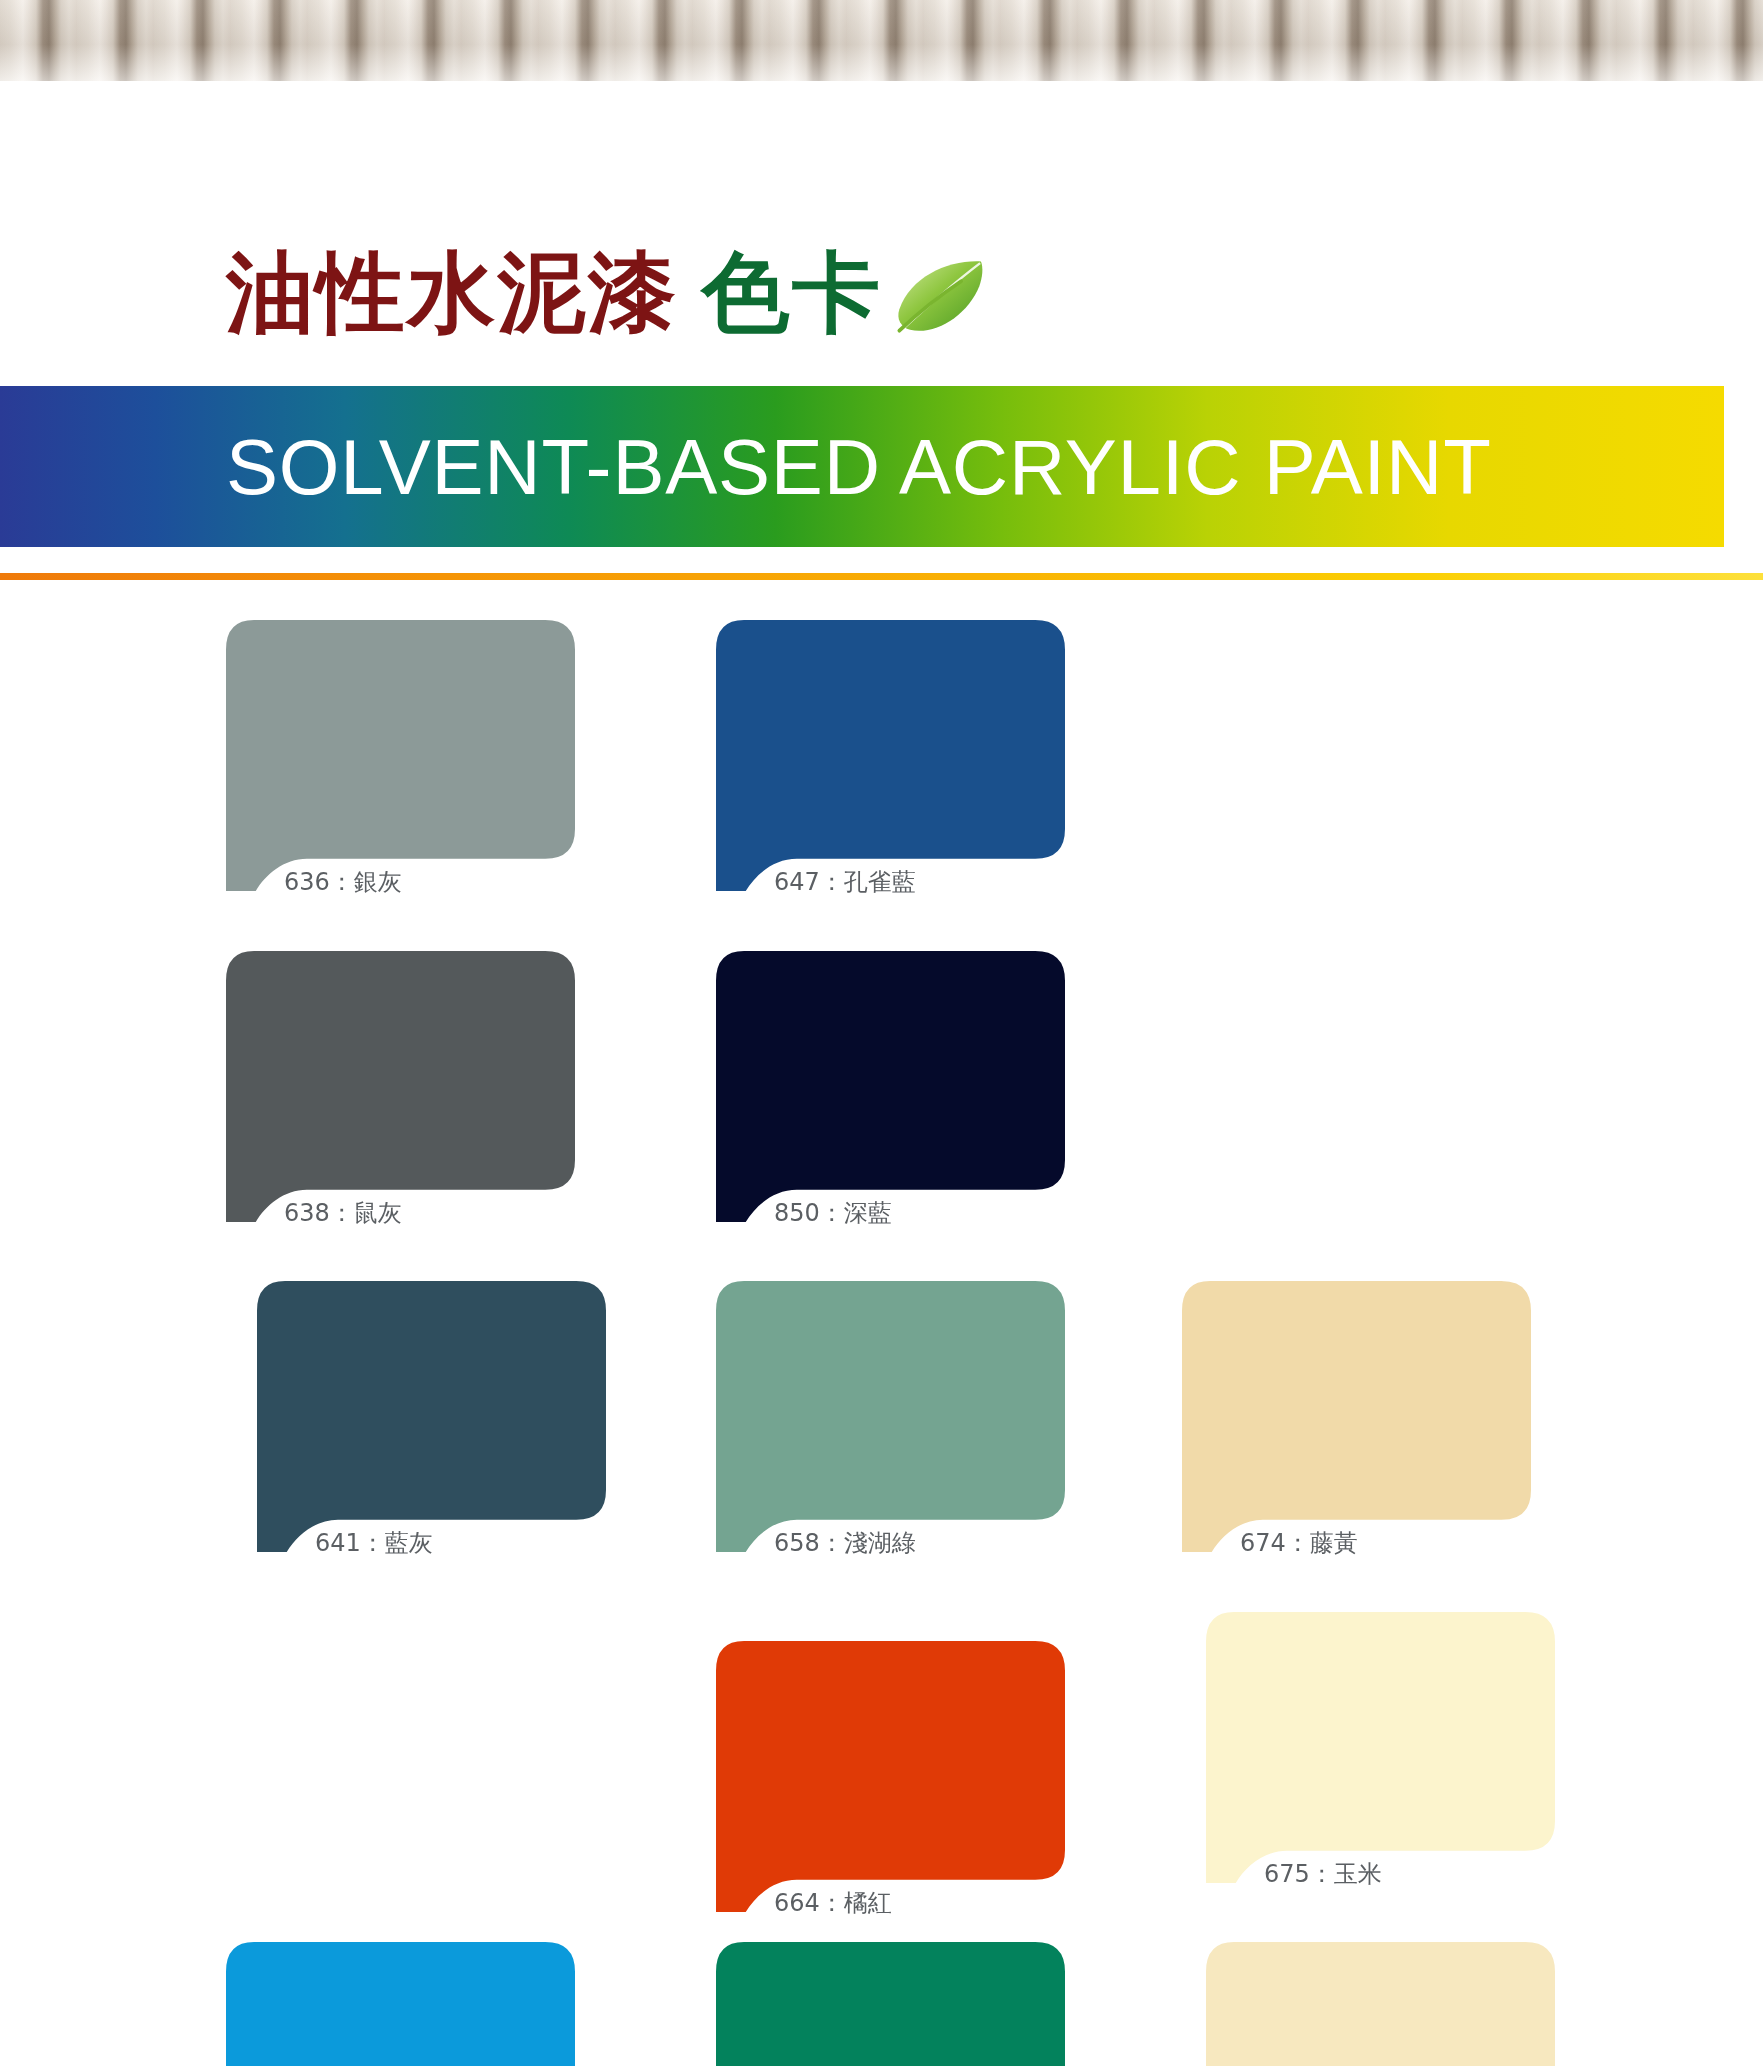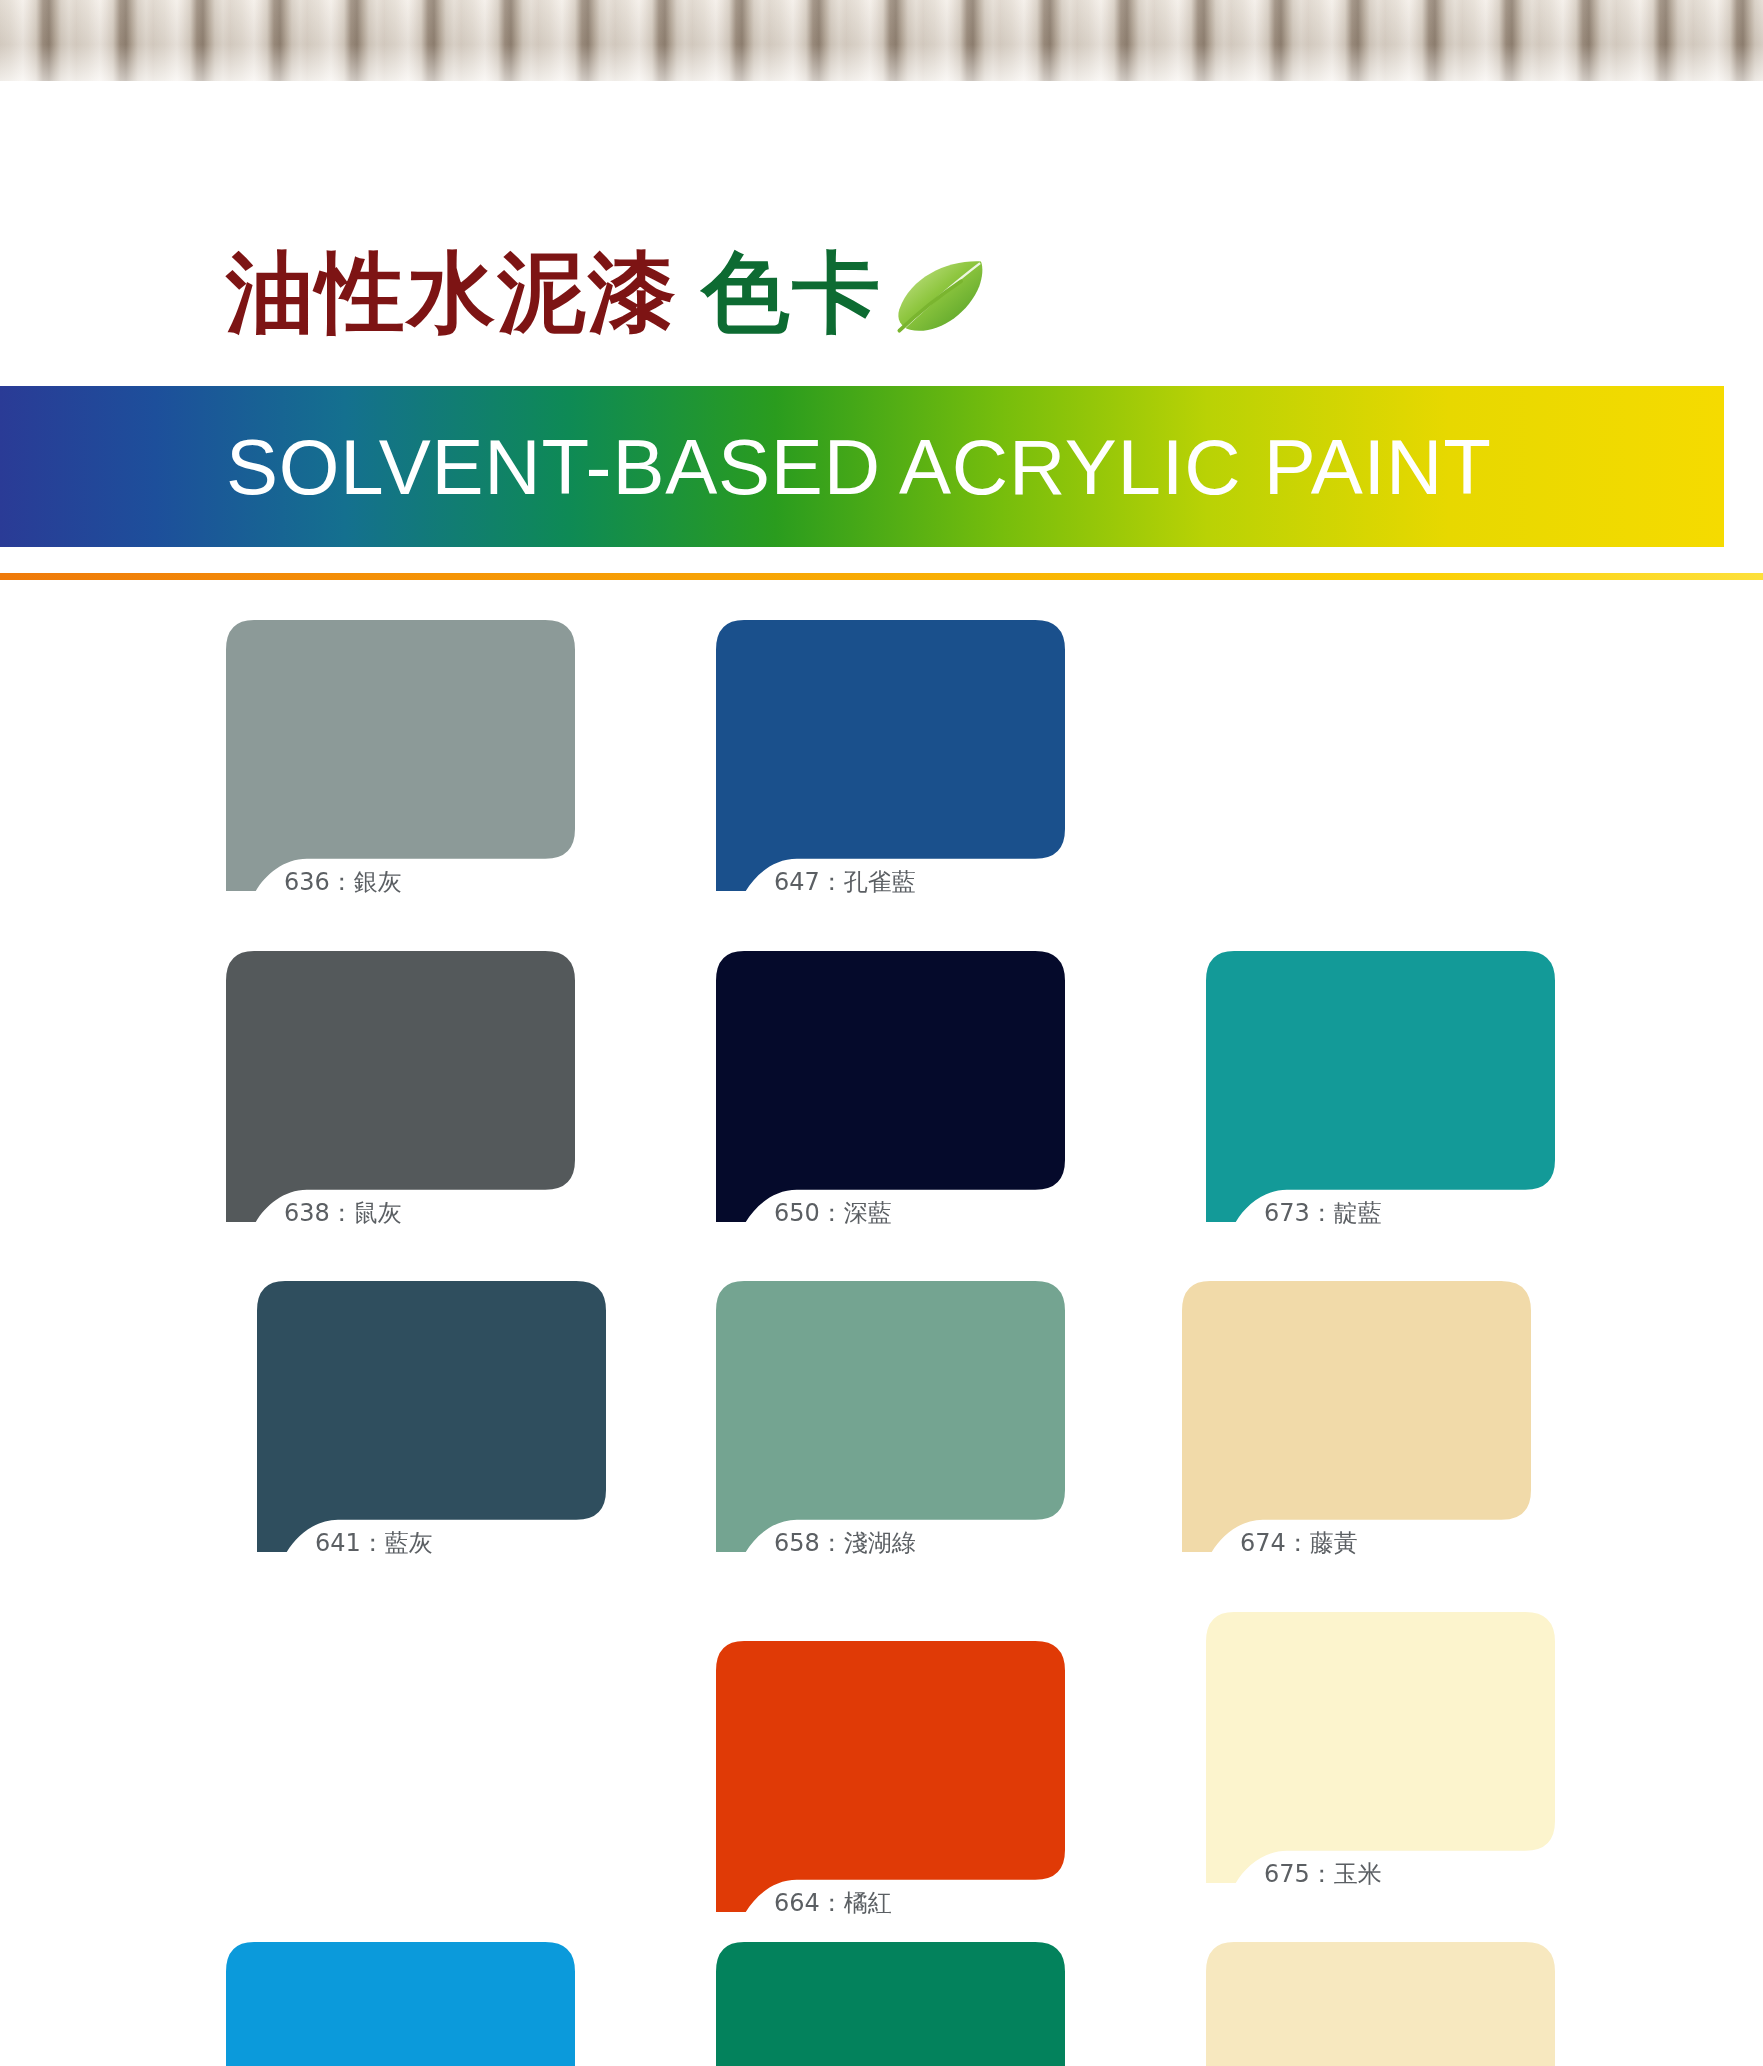--- a/index.html
+++ b/index.html
@@ -140,31 +140,21 @@
           <div class="label">638：鼠灰</div>
         </div>
       </div>
       <div class="cell" style="left: 490px; top: 331px;">
         <div class="swatch-wrap">
           <div class="swatch">
             <svg width="349" height="271" viewBox="0 0 845 656">
               <path d="M 68 0 L 773 0 Q 845 0 845 72 L 845 506 Q 845 578 773 578 L 196 578 C 140 578 96 616 72 656 L 0 656 L 0 72 Q 0 0 68 0 Z" fill="#050a2b"></path>
             </svg>
           </div>
-          <div class="label">650：深藍</div>
-        </div>
-      </div>
-      <div class="cell" style="left: 980px; top: 331px;">
-        <div class="swatch-wrap">
-          <div class="swatch">
-            <svg width="349" height="271" viewBox="0 0 845 656">
-              <path d="M 68 0 L 773 0 Q 845 0 845 72 L 845 506 Q 845 578 773 578 L 196 578 C 140 578 96 616 72 656 L 0 656 L 0 72 Q 0 0 68 0 Z" fill="#139a98"></path>
-            </svg>
-          </div>
-          <div class="label">673：靛藍</div>
+          <div class="label">850：深藍</div>
         </div>
       </div>
       <div class="cell" style="left: 0px; top: 661px; margin-left: 31px;">
         <div class="swatch-wrap">
           <div class="swatch">
             <svg width="349" height="271" viewBox="0 0 845 656">
               <path d="M 68 0 L 773 0 Q 845 0 845 72 L 845 506 Q 845 578 773 578 L 196 578 C 140 578 96 616 72 656 L 0 656 L 0 72 Q 0 0 68 0 Z" fill="#2f4e5e"></path>
             </svg>
           </div>
           <div class="label">641：藍灰</div>

